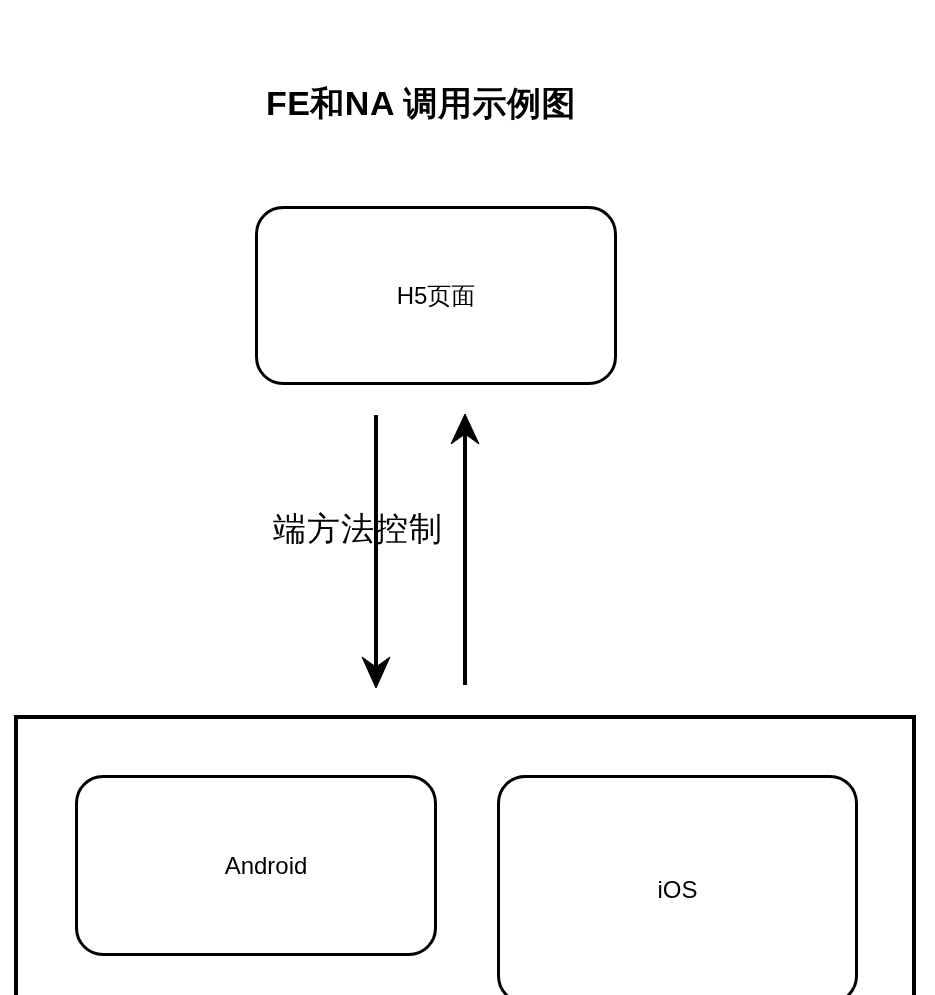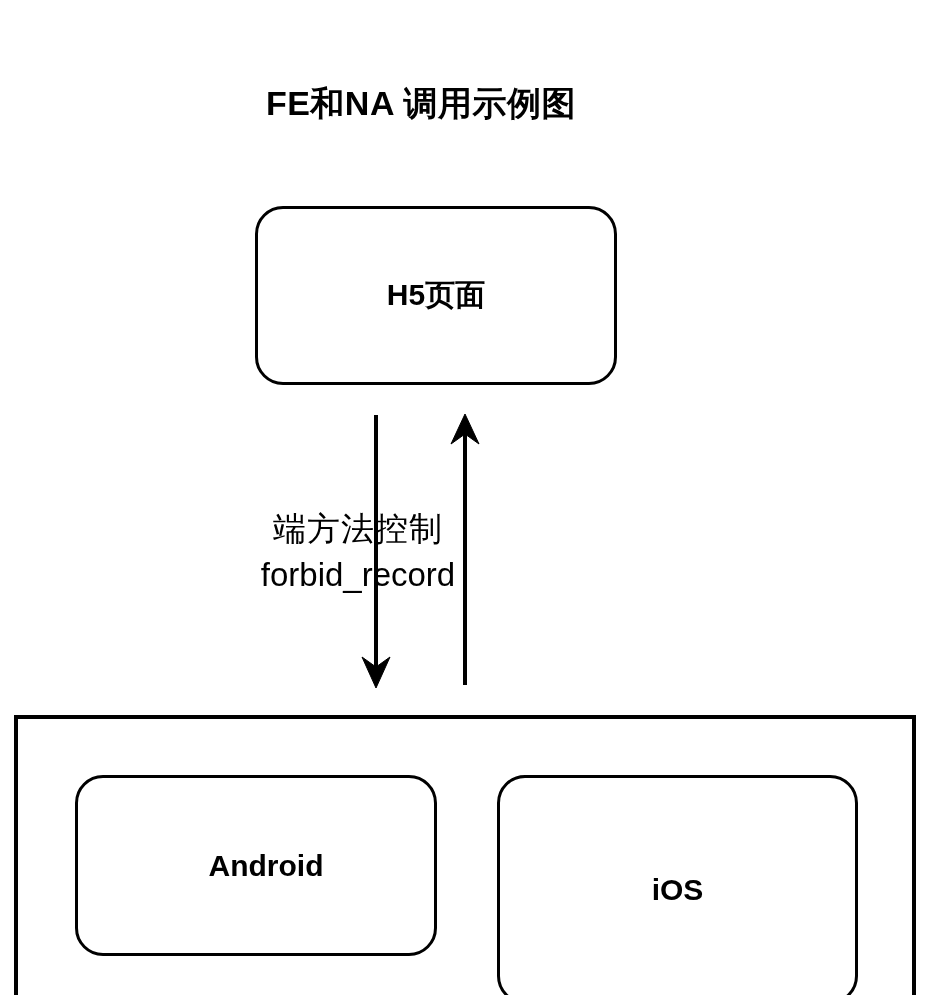--- a/index.html
+++ b/index.html
@@ -38,22 +38,22 @@
   .node {
     position: absolute;
     border: 3px solid var(--stroke);
     border-radius: 28px;
     background: var(--background);
     display: flex;
     align-items: center;
     justify-content: center;
   }
   .node-label {
-    font-size: 30px;
-    font-weight: 700;
+    font-size: 24px;
+    font-weight: 400;
     color: var(--text);
     white-space: nowrap;
   }
   .node-h5 {
     left: 255px;
     top: 166px;
     width: 362px;
     height: 179px;
   }
   .native-container {
@@ -134,21 +134,20 @@
       <polygon points="376,648 362,617 376,627 390,617"></polygon>
     </g>
     <g>
       <line x1="465" y1="645" x2="465" y2="394"></line>
       <polygon points="465,374 451,404 465,394 479,404"></polygon>
     </g>
   </svg>
 
   <div class="edge-label">
     <div class="line1">端方法控制</div>
-    <div class="line2">forbid_record</div>
   </div>
 
   <div class="native-container"></div>
 
   <div class="node node-android">
     <span class="node-label">Android</span>
   </div>
 
   <div class="node node-ios">
     <span class="node-label">iOS</span>

